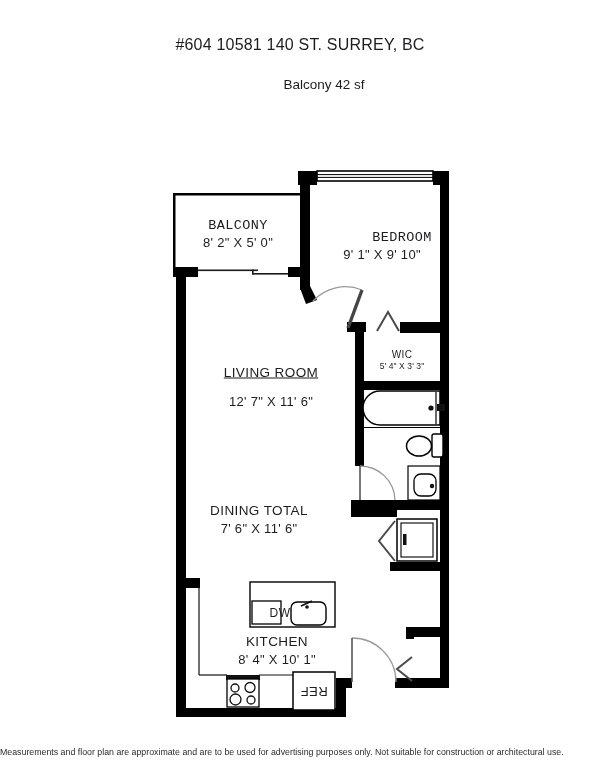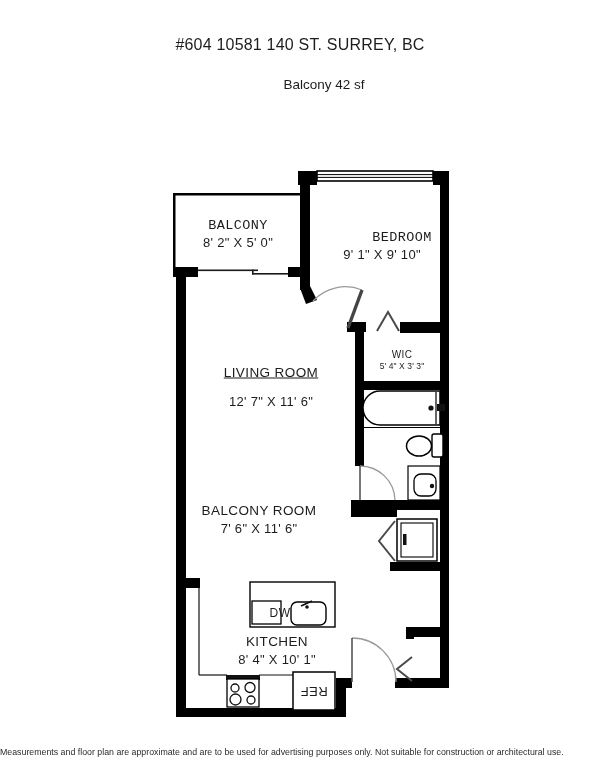--- a/index.html
+++ b/index.html
@@ -169,21 +169,21 @@
 
   <div class="lbl room-name" style="left:402px;top:237px;font-family:Liberation Mono, monospace;">BEDROOM</div>
   <div class="lbl room-dims" style="left:382px;top:254px;">9' 1" X 9' 10"</div>
 
   <div class="lbl wic-name" style="left:402px;top:354px;">WIC</div>
   <div class="lbl wic-dims" style="left:402px;top:366px;">5' 4" X 3' 3"</div>
 
   <div class="lbl room-name" style="left:271px;top:372px;text-decoration:underline;">LIVING ROOM</div>
   <div class="lbl room-dims" style="left:271px;top:401px;">12' 7" X 11' 6"</div>
 
-  <div class="lbl room-name" style="left:259px;top:510px;">BALCONY ROOM</div>
+  <div class="lbl room-name" style="left:259px;top:510px;">DINING TOTAL</div>
   <div class="lbl room-dims" style="left:259px;top:528px;">7' 6" X 11' 6"</div>
 
   <div class="lbl room-name" style="left:277px;top:641px;">KITCHEN</div>
   <div class="lbl room-dims" style="left:277px;top:659px;">8' 4" X 10' 1"</div>
 
   <div class="lbl dw" style="left:266px;top:613px;padding-left:28px;">DW</div>
   <div class="lbl ref" style="left:314px;top:691px;">REF</div>
 
   <div class="ftr ftr1">Measurements and floor plan are approximate and are to be used for advertising purposes only. Not suitable for construction or architectural use.</div>
 

